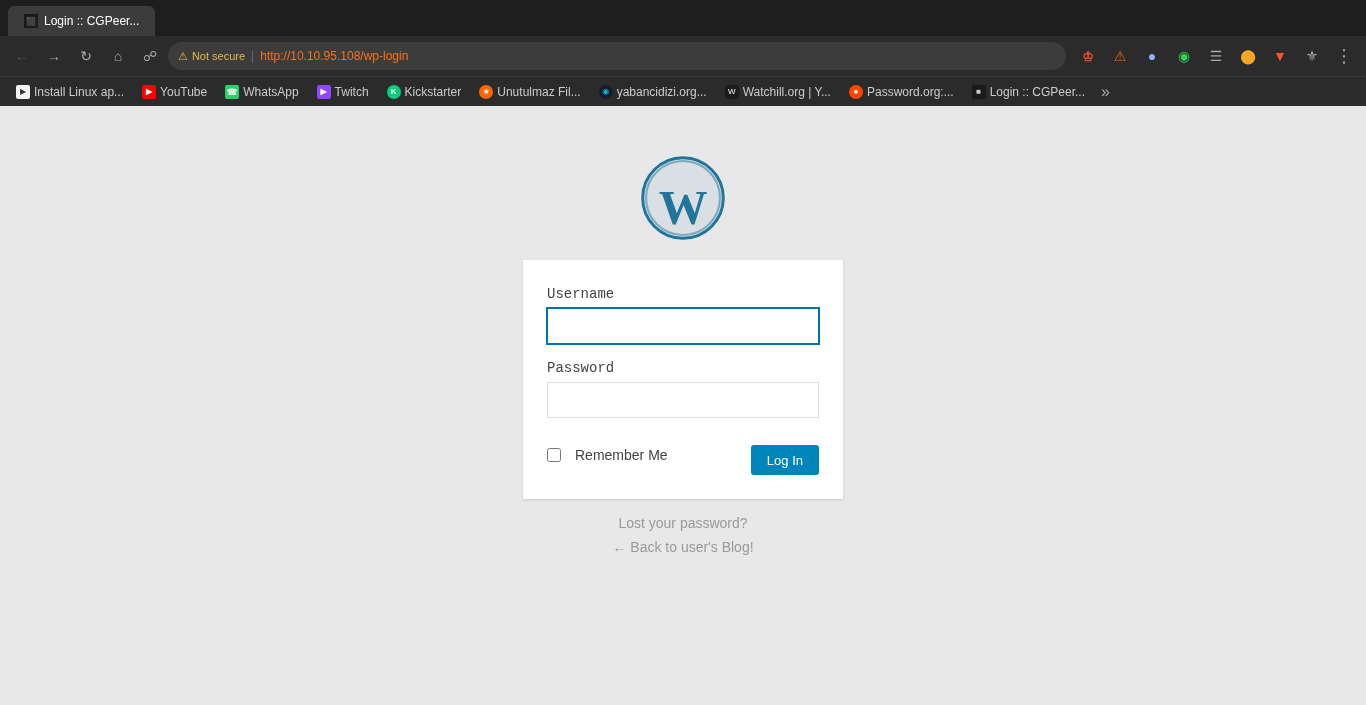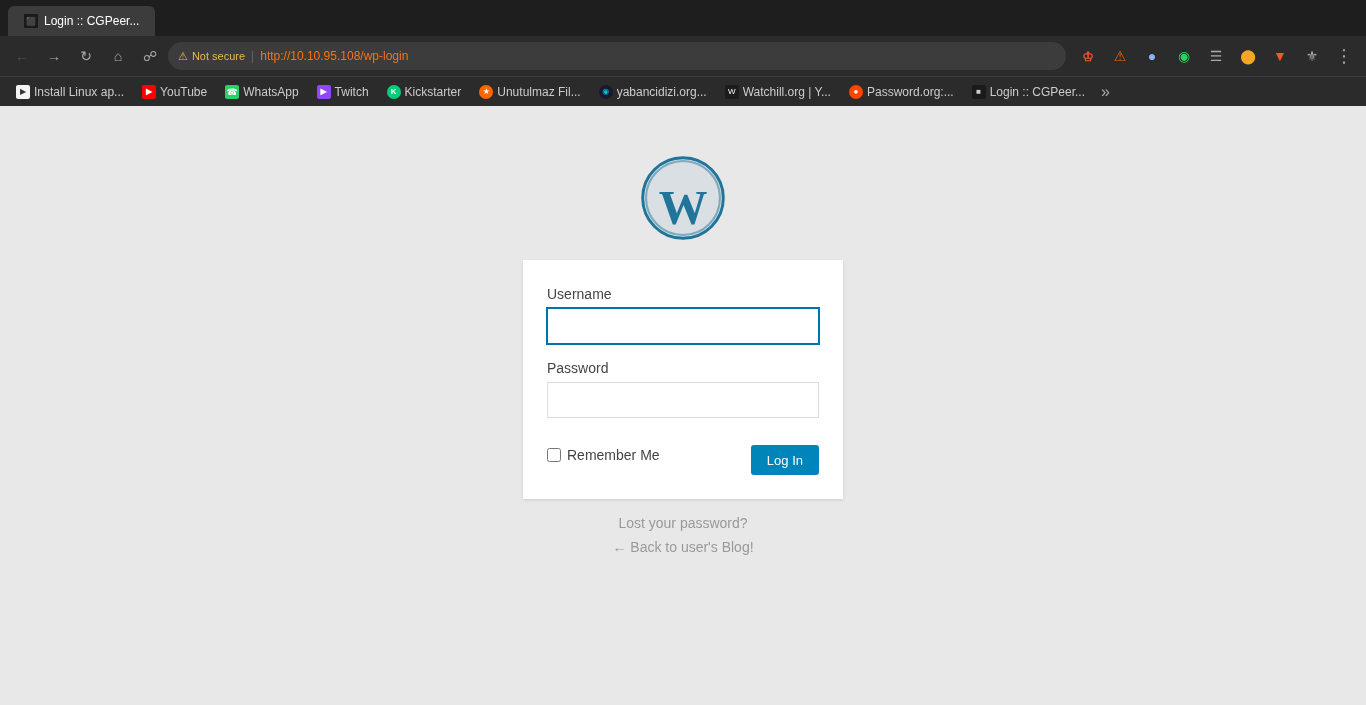--- a/index.html
+++ b/index.html
@@ -48,27 +48,27 @@
     
     .page-content { background: #e8e8e8; width: 100%; height: calc(705px - 106px); display: flex; flex-direction: column; align-items: center; justify-content: flex-start; padding-top: 50px; }
 
     
     .wp-logo-container { width: 84px; height: 84px; margin-bottom: 20px; }
     .wp-logo svg { width: 84px; height: 84px; }
 
     
     .login-card { background: white; padding: 26px 24px 24px; width: 320px; box-shadow: 0 1px 3px rgba(0,0,0,0.13); }
     .form-group { margin-bottom: 16px; }
-    .form-label { display: block; font-size: 14px; color: #444; margin-bottom: 6px; font-weight: normal; }
+    .form-label { display: block; font-size: 14px; color: #444; margin-bottom: 6px; font-weight: normal; font-family: Liberation Mono, monospace; }
     .form-input { width: 100%; padding: 6px 8px; border: 1px solid #ddd; border-radius: 0; font-size: 14px; color: #333; height: 36px; outline: none; }
     .form-input.active-focus { border-color: #0073aa; box-shadow: 0 0 0 1px #0073aa; }
 
     
     .form-bottom { display: flex; align-items: center; justify-content: space-between; margin-top: 4px; }
-    .remember-me { display: flex; align-items: center; gap: 6px; font-size: 14px; color: #444; }
+    .remember-me { display: flex; align-items: center; gap: 14px; font-size: 14px; color: #444; }
     .remember-checkbox { width: 14px; height: 14px; border: 1px solid #bbb; background: white; cursor: pointer; }
     .login-button { background: #0085ba; color: white; border: none; padding: 6px 16px; font-size: 13px; cursor: pointer; border-radius: 3px; height: 30px; margin-top: 11px; }
 
     
     .below-card { text-align: center; margin-top: 16px; }
     .below-link { color: #999; font-size: 14px; text-decoration: none; display: block; margin-bottom: 8px; }
   </style>
 </head>
 <body>
 

